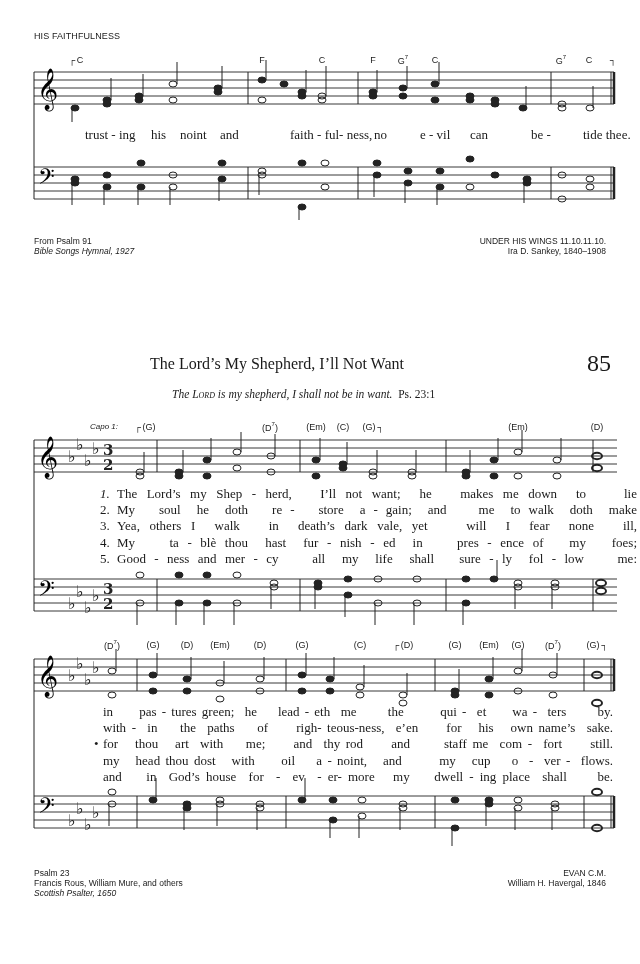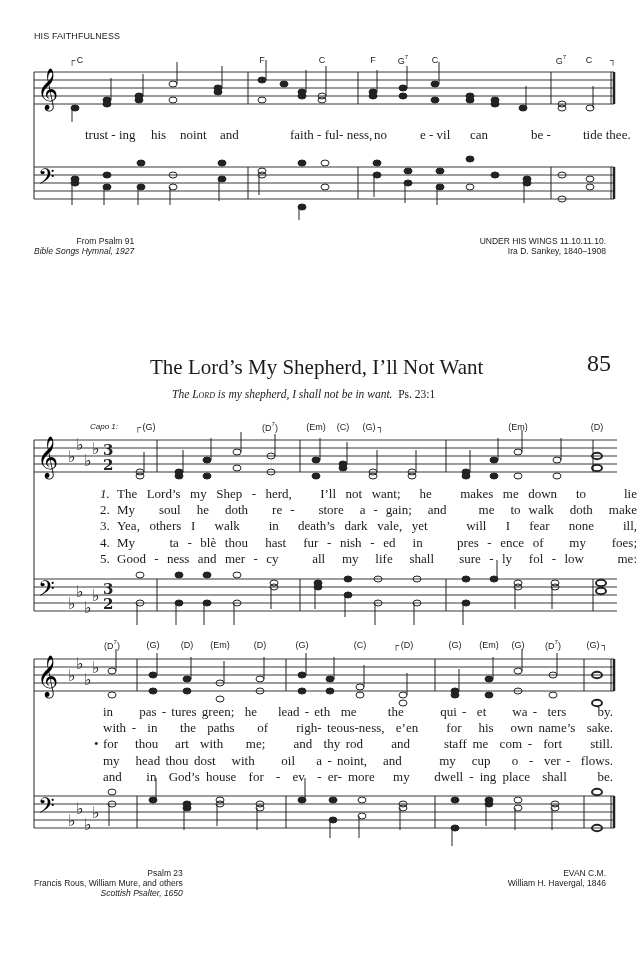--- a/index.html
+++ b/index.html
@@ -1,27 +1,27 @@
 <!DOCTYPE html>
 <html><head>
 <meta charset="utf-8">
 <style>
   html, body { margin: 0; padding: 0; background: #ffffff; }
   body { width: 640px; height: 964px; position: relative; overflow: hidden; color: #1a1a1a; }
   .abs { position: absolute; }
-  .sans { font-family: "Liberation Sans", "DejaVu Sans", sans-serif; text-align: right; }
+  .sans { font-family: "Liberation Sans", "DejaVu Sans", sans-serif; }
   .serif { font-family: "Liberation Serif", "DejaVu Serif", serif; }
   .section-label { left: 34px; top: 31px; font-size: 9px; letter-spacing: 0.1px; }
   .chord { font-size: 9px; white-space: nowrap; transform: translateX(-50%); }
   .chord sup { font-size: 6px; position: relative; top: -1px; }
   .lyric { font-size: 13px; white-space: nowrap; transform: translateX(-50%); }
   .verse-num { font-size: 13px; white-space: nowrap; }
   .credit { font-size: 8.5px; line-height: 10px; white-space: nowrap; }
   .credit.right { text-align: right; }
-  .hymn-title { font-size: 21px; left: 150px; top: 355px; white-space: nowrap; }
+  .hymn-title { font-size: 16px; left: 150px; top: 355px; white-space: nowrap; }
   .hymn-number { font-size: 24px; left: 587px; top: 350px; }
   .scripture { font-size: 11.5px; left: 172px; top: 388px; font-style: italic; white-space: nowrap; }
   .scripture .sc { font-variant: small-caps; }
   .scripture .ref { font-style: normal; }
   .capo { font-size: 8px; font-style: italic; white-space: nowrap; }
   svg.staff { position: absolute; left: 0; top: 0; overflow: visible; }
 </style>
 </head>
 <body>
 

